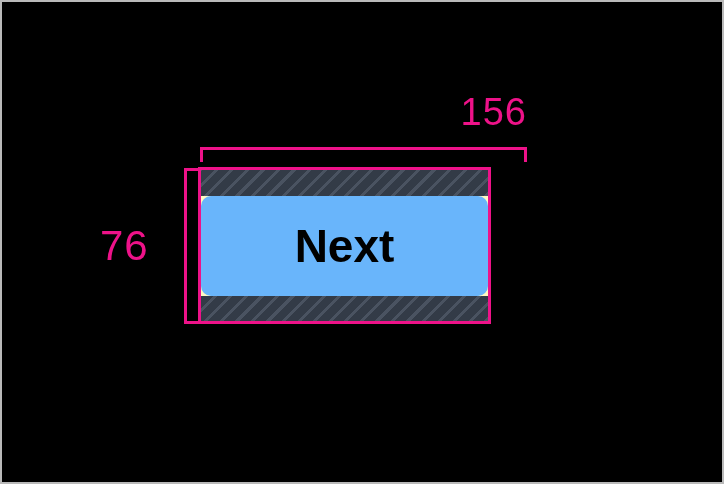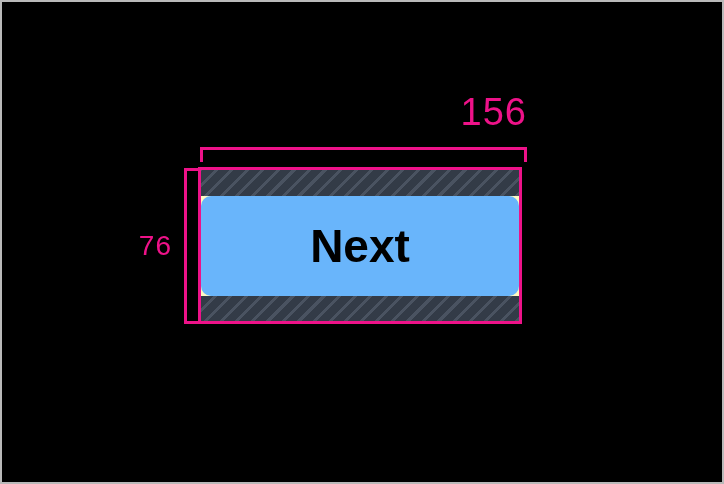--- a/index.html
+++ b/index.html
@@ -91,35 +91,34 @@
     background: #ee1289;
   }
   .dim-bracket-v .tick.start { top: 0; }
   .dim-bracket-v .tick.end   { bottom: 0; }
 
   .dim-label-v {
     position: absolute;
     left: 98px;
     top: 222px;
     width: 72px;
-    text-align: right;
     color: #ee1289;
-    font-size: 28px;
+    font-size: 42px;
     line-height: 44px;
     font-weight: 400;
     letter-spacing: 1px;
     font-family: "Liberation Sans", sans-serif;
   }
 
   
   .element-box {
     position: absolute;
     left: 196px;
     top: 165px;
-    width: 324px;
+    width: 293px;
     height: 157px;
     box-sizing: border-box;
     border: 3px solid #ee1289;
     background: #fef9c3;
     display: flex;
     flex-direction: column;
   }
 
   
   .hatch {

